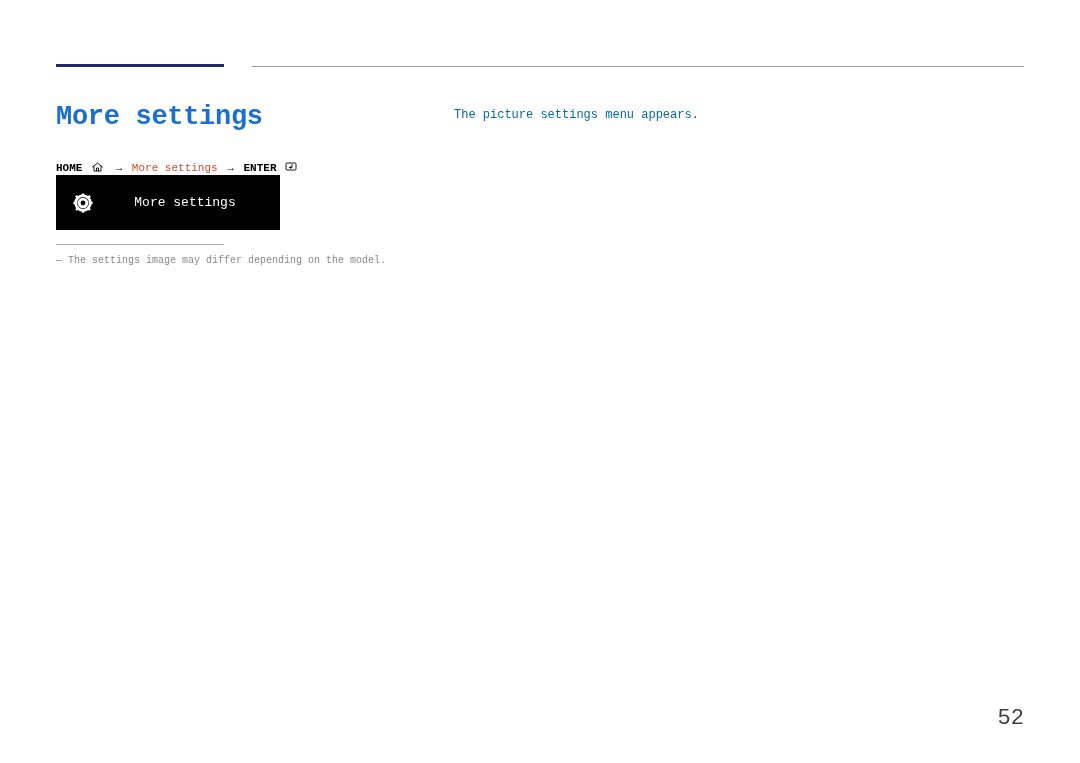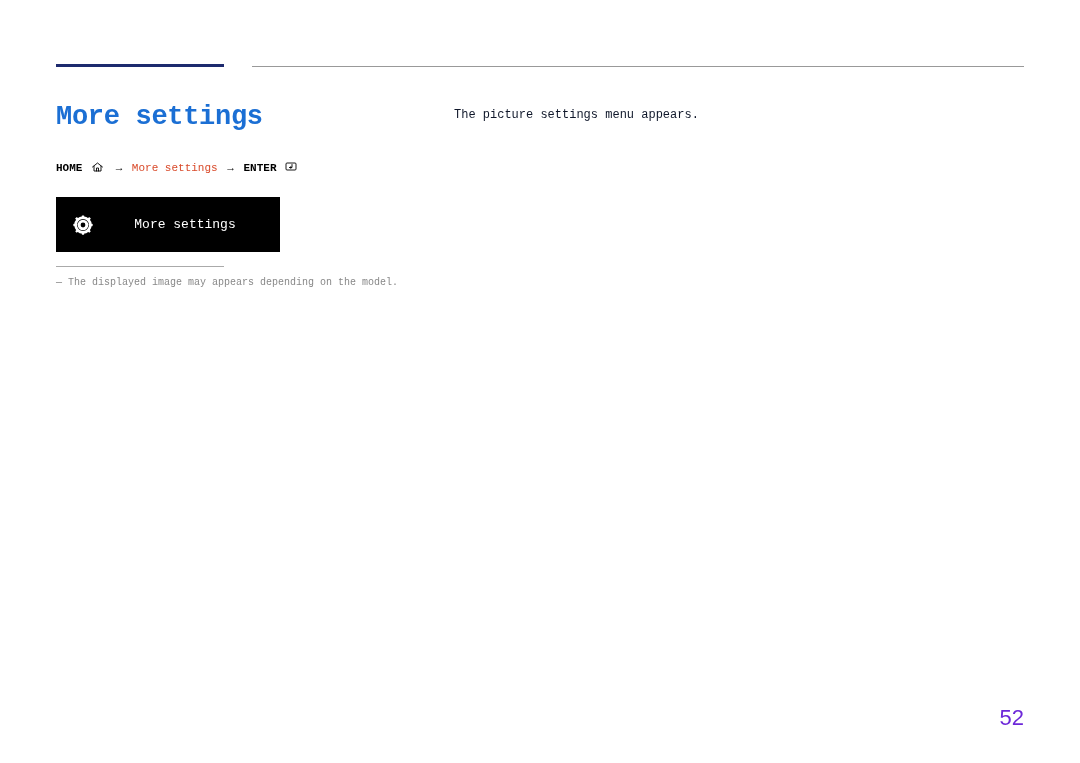--- a/index.html
+++ b/index.html
@@ -57,21 +57,20 @@
       font-size: 27px;
       font-weight: 600;
       color: #1b6fd4;
       letter-spacing: -0.3px;
       margin-bottom: 30px;
     }
     .breadcrumb {
       font-size: 11px;
       font-weight: 700;
       color: #000;
-      margin-bottom: 22px;
     }
     .breadcrumb .highlight {
       color: #d94a2a;
       font-weight: 400;
     }
     .breadcrumb .arrow {
       margin: 0 3px;
       font-weight: 400;
     }
     .bc-icon {
@@ -105,28 +104,29 @@
       height: 1px;
       background: #aaa;
       margin-bottom: 10px;
     }
     .note {
       font-size: 10px;
       color: #888;
     }
     .body-text {
       font-size: 12px;
-      color: #0f172a;
+      color: #0369a1;
     }
     .page-number {
       position: absolute;
       bottom: 32px;
       right: 56px;
       font-size: 22px;
-      color: #6d28d9;
+      color: #404040;
+      font-family: Liberation Mono, monospace;
     }
   </style>
 </head>
 <body>
 
 <div class="page">
   <div class="top-rule">
     <div class="top-rule-thick"></div>
     <div class="top-rule-thin"></div>
   </div>
@@ -173,21 +173,21 @@
               </g>
               <circle cx="12" cy="12" r="5.8" fill="#fff"></circle>
               <circle cx="12" cy="12" r="2.6" fill="#000"></circle>
             </g>
           </svg>
         </div>
         <div class="label">More settings</div>
       </div>
 
       <div class="note-rule"></div>
-      <div class="note">― The displayed image may appears depending on the model.</div>
+      <div class="note">― The settings image may differ depending on the model.</div>
     </div>
 
     <div class="right-col">
       <p class="body-text">The picture settings menu appears.</p>
     </div>
   </div>
 </div>
 
 <div class="page-number">52</div>
 

